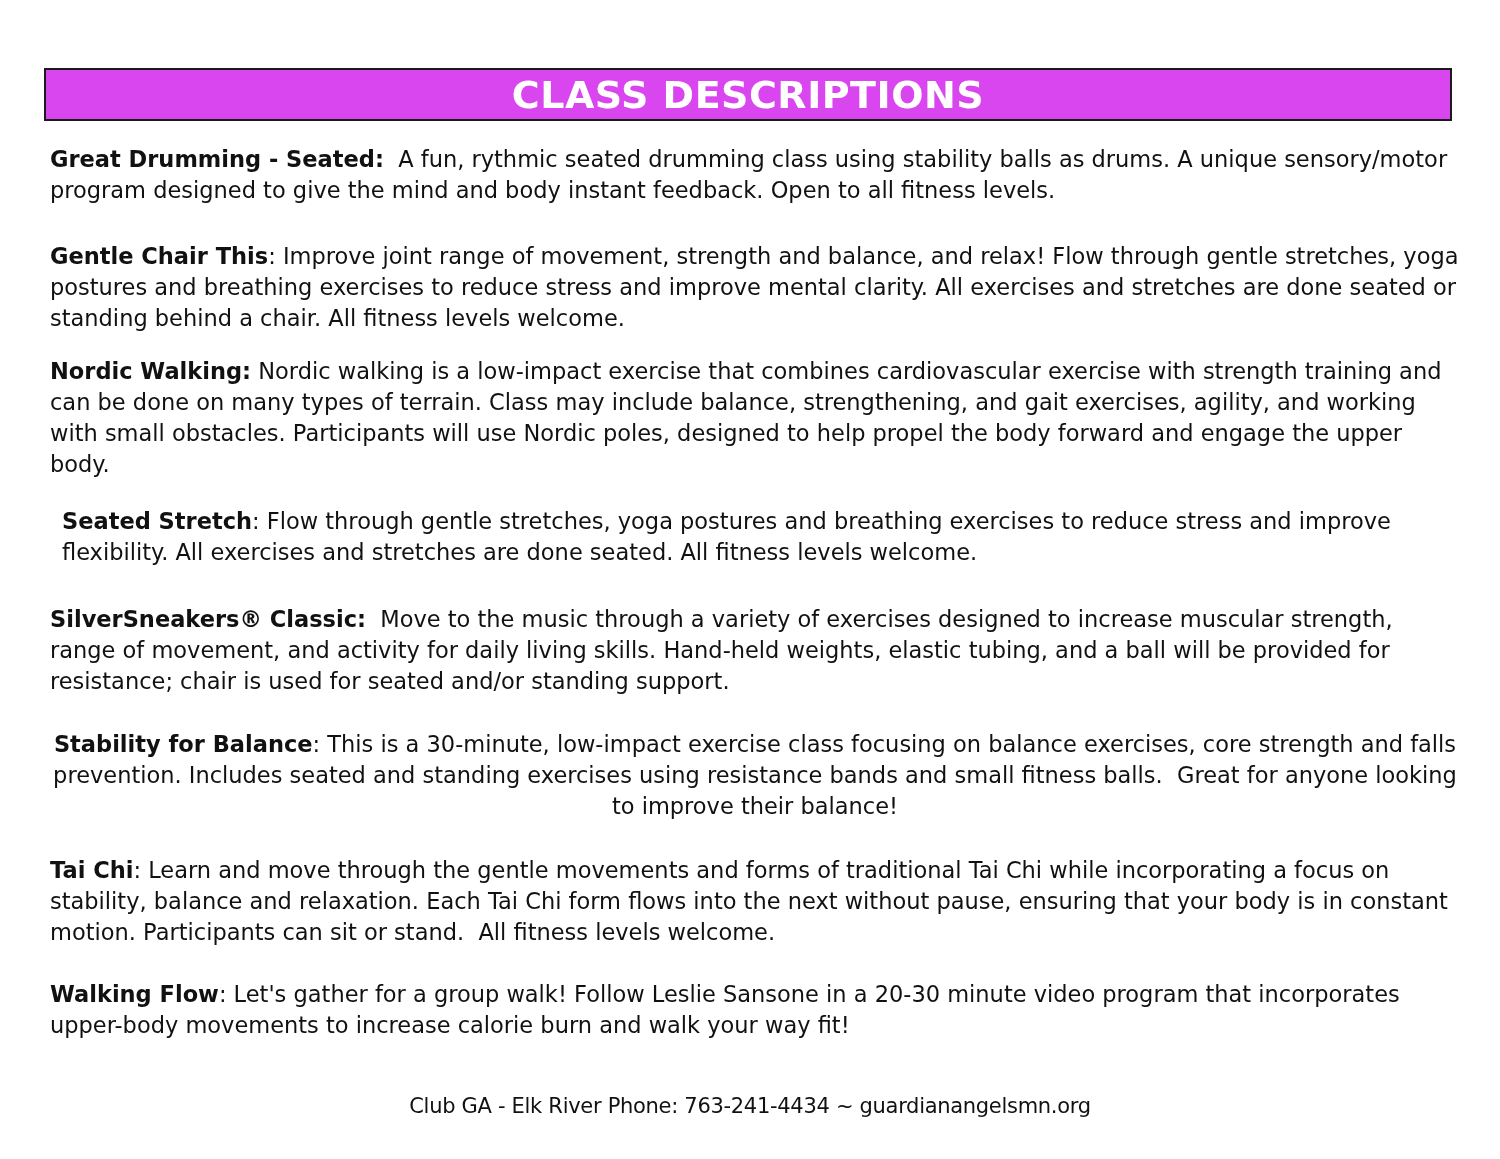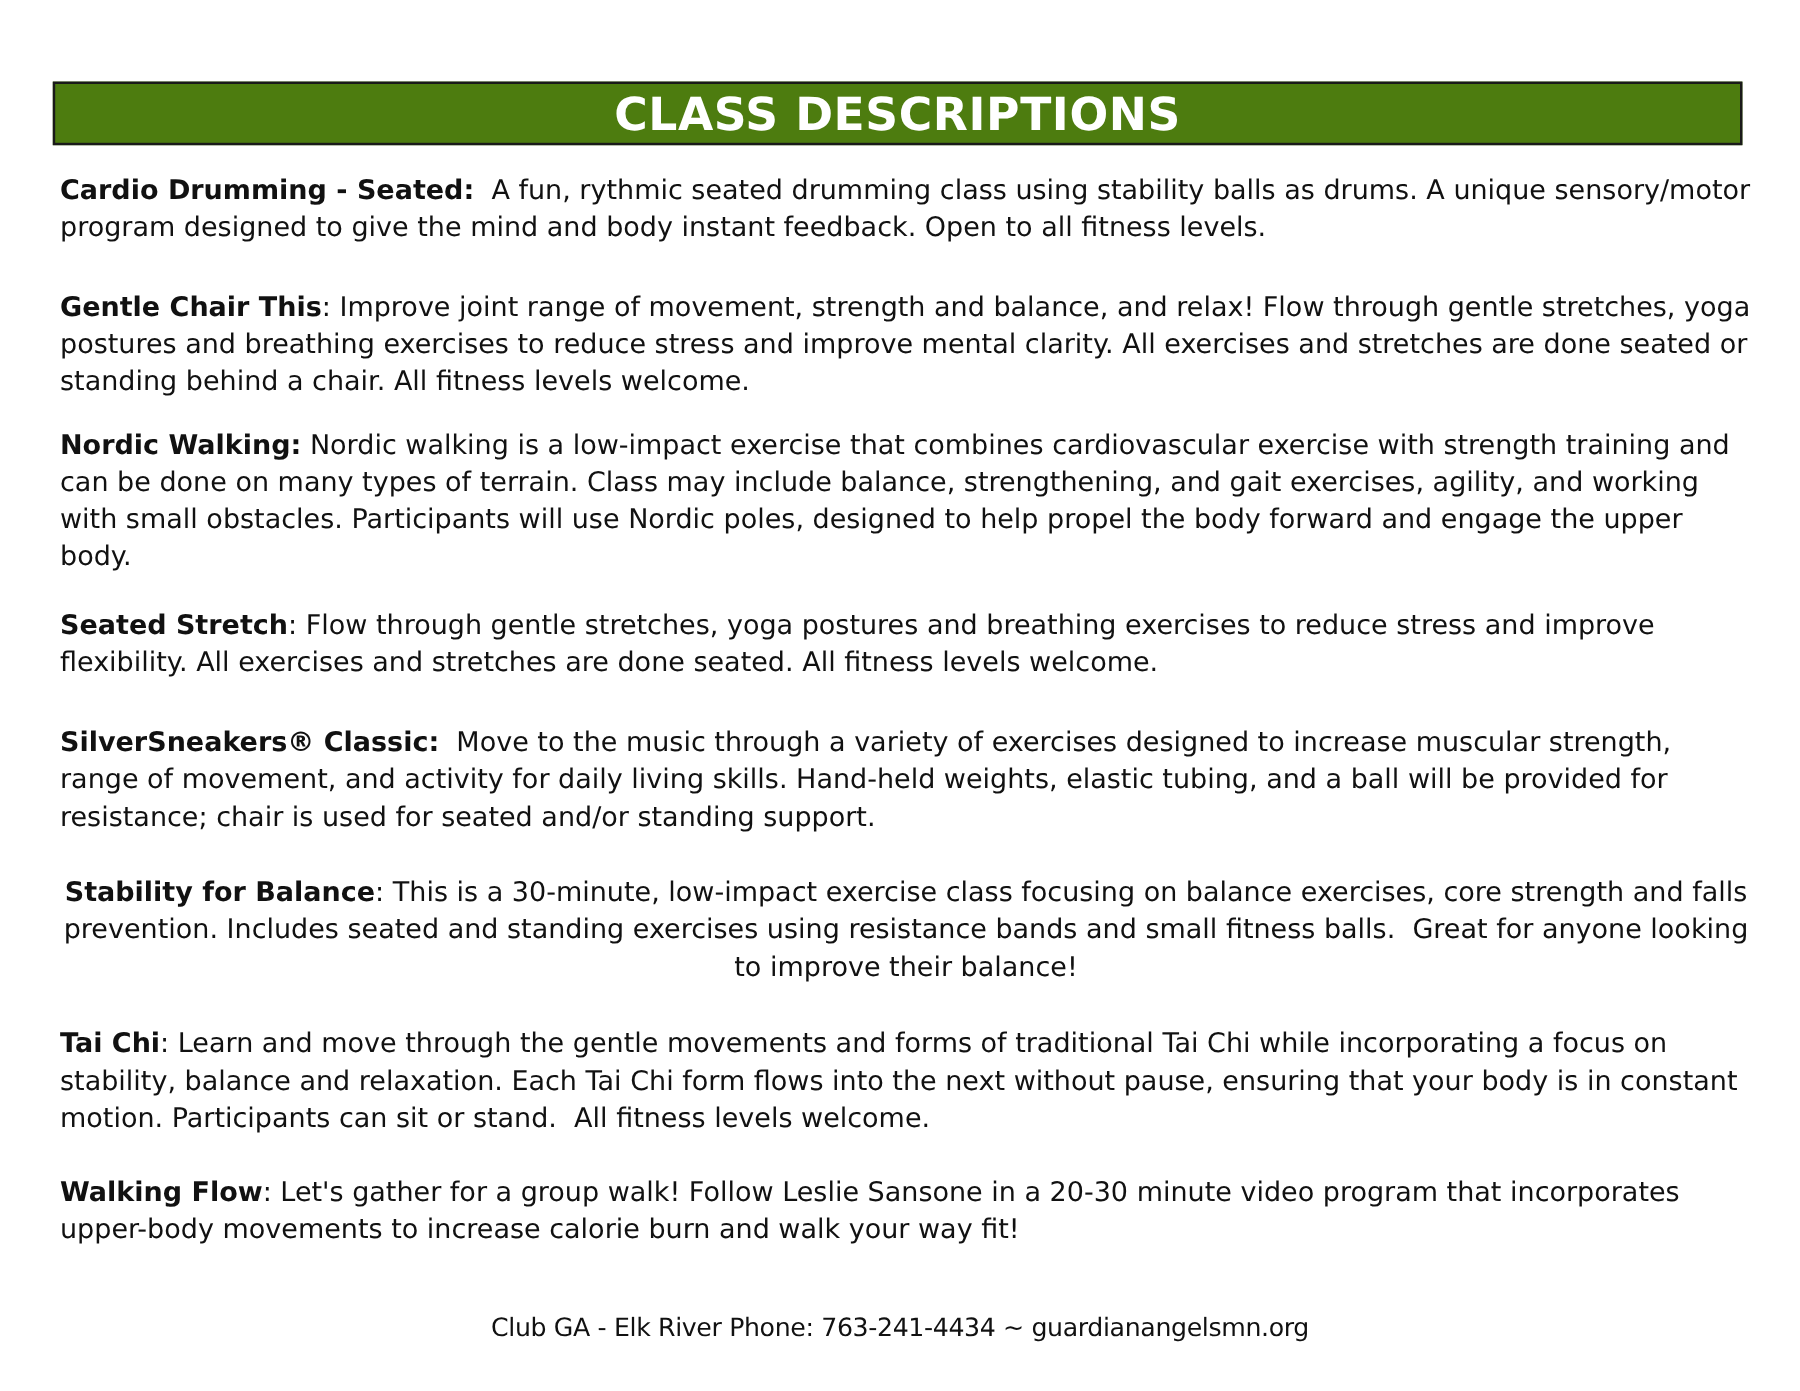--- a/index.html
+++ b/index.html
@@ -14,21 +14,21 @@
       overflow: hidden;
       font-family: "DejaVu Sans", "Liberation Sans", sans-serif;
       color: #111111;
     }
     .banner {
       position: absolute;
       left: 44px;
       top: 68px;
       width: 1408px;
       height: 53px;
-      background: #4d7c0f;
+      background: #d946ef;
       border: 2px solid #1a1a1a;
       box-sizing: border-box;
       display: flex;
       align-items: center;
       justify-content: center;
     }
     .banner-title {
       color: #ffffff;
       font-family: "DejaVu Sans", sans-serif;
       font-weight: bold;
@@ -62,27 +62,27 @@
       color: #111111;
     }
   </style>
 </head>
 <body>
 
 <div class="banner">
   <div class="banner-title">CLASS DESCRIPTIONS</div>
 </div>
 
-<p class="entry" style="top:144px;"><span class="name">Cardio Drumming - Seated:</span><span></span><span style="white-space:pre-wrap">  A fun, rythmic seated drumming class using stability balls as drums. A unique sensory/motor program designed to give the mind and body instant feedback. Open to all fitness levels.</span></p>
+<p class="entry" style="top:144px;"><span class="name">Great Drumming - Seated:</span><span></span><span style="white-space:pre-wrap">  A fun, rythmic seated drumming class using stability balls as drums. A unique sensory/motor program designed to give the mind and body instant feedback. Open to all fitness levels.</span></p>
 
 <p class="entry" style="top:241px;"><span class="name">Gentle Chair This</span><span>:</span><span> Improve joint range of movement, strength and balance, and relax! Flow through gentle stretches, yoga postures and breathing exercises to reduce stress and improve mental clarity. All exercises and stretches are done seated or standing behind a chair. All fitness levels welcome.</span></p>
 
 <p class="entry" style="top:356px;"><span class="name">Nordic Walking:</span><span></span><span> Nordic walking is a low-impact exercise that combines cardiovascular exercise with strength training and can be done on many types of terrain. Class may include balance, strengthening, and gait exercises, agility, and working with small obstacles. Participants will use Nordic poles, designed to help propel the body forward and engage the upper body.</span></p>
 
-<p class="entry" style="top:506px;"><span class="name">Seated Stretch</span><span>:</span><span> Flow through gentle stretches, yoga postures and breathing exercises to reduce stress and improve flexibility. All exercises and stretches are done seated. All fitness levels welcome.</span></p>
+<p class="entry" style="top:506px;margin-left:12px;"><span class="name">Seated Stretch</span><span>:</span><span> Flow through gentle stretches, yoga postures and breathing exercises to reduce stress and improve flexibility. All exercises and stretches are done seated. All fitness levels welcome.</span></p>
 
 <p class="entry" style="top:604px;"><span class="name">SilverSneakers® Classic:</span><span></span><span style="white-space:pre-wrap">  Move to the music through a variety of exercises designed to increase muscular strength, range of movement, and activity for daily living skills. Hand-held weights, elastic tubing, and a ball will be provided for resistance; chair is used for seated and/or standing support.</span></p>
 
 <p class="entry" style="top:729px;text-align:center;"><span class="name">Stability for Balance</span><span>:</span><span style="white-space:pre-wrap"> This is a 30-minute, low-impact exercise class focusing on balance exercises, core strength and falls prevention. Includes seated and standing exercises using resistance bands and small fitness balls.  Great for anyone looking to improve their balance!</span></p>
 
 <p class="entry" style="top:855px;"><span class="name">Tai Chi</span><span>:</span><span style="white-space:pre-wrap"> Learn and move through the gentle movements and forms of traditional Tai Chi while incorporating a focus on stability, balance and relaxation. Each Tai Chi form flows into the next without pause, ensuring that your body is in constant motion. Participants can sit or stand.  All fitness levels welcome.</span></p>
 
 <p class="entry" style="top:979px;"><span class="name">Walking Flow</span><span>:</span><span> Let's gather for a group walk! Follow Leslie Sansone in a 20-30 minute video program that incorporates upper-body movements to increase calorie burn and walk your way fit!</span></p>
 
 <div class="footer">Club GA - Elk River Phone: 763-241-4434 ~ guardianangelsmn.org</div>

